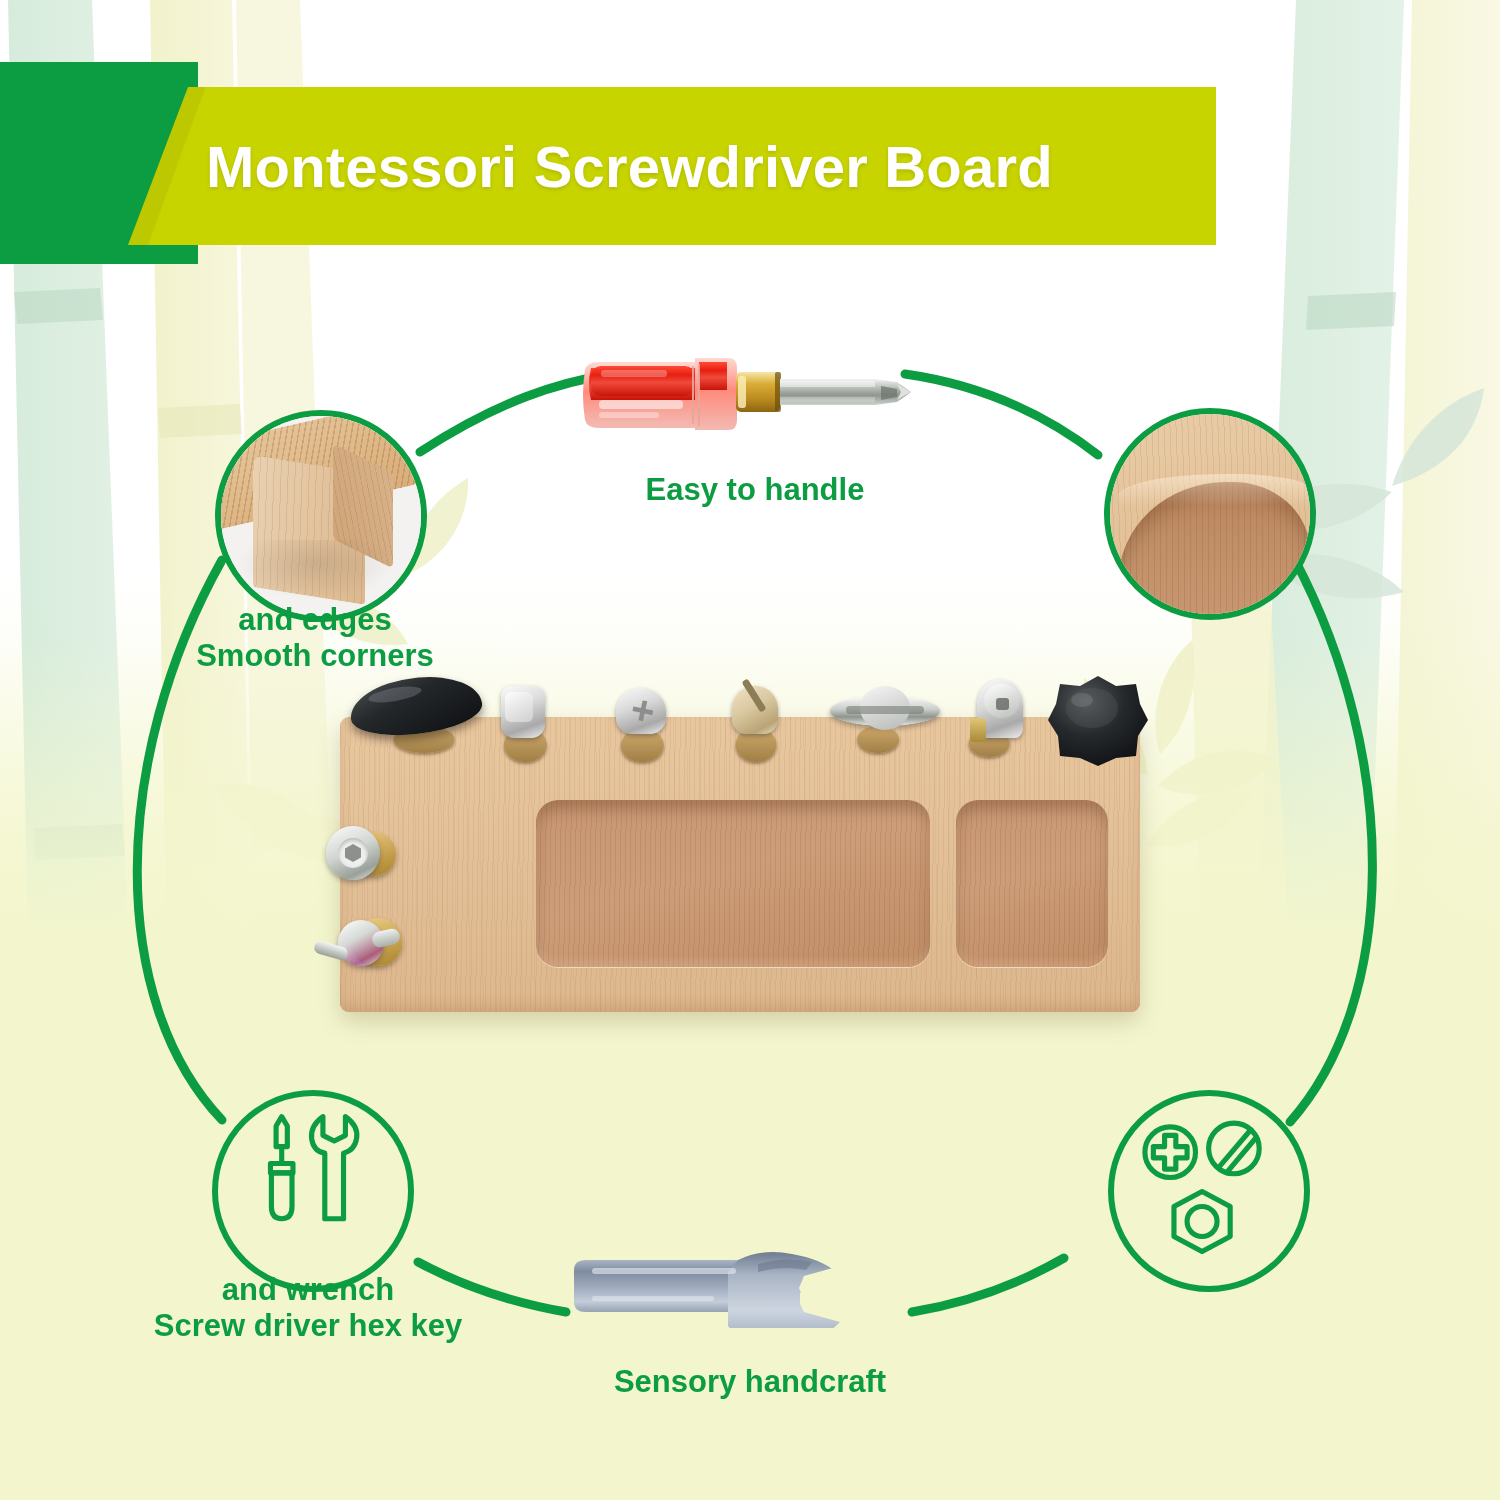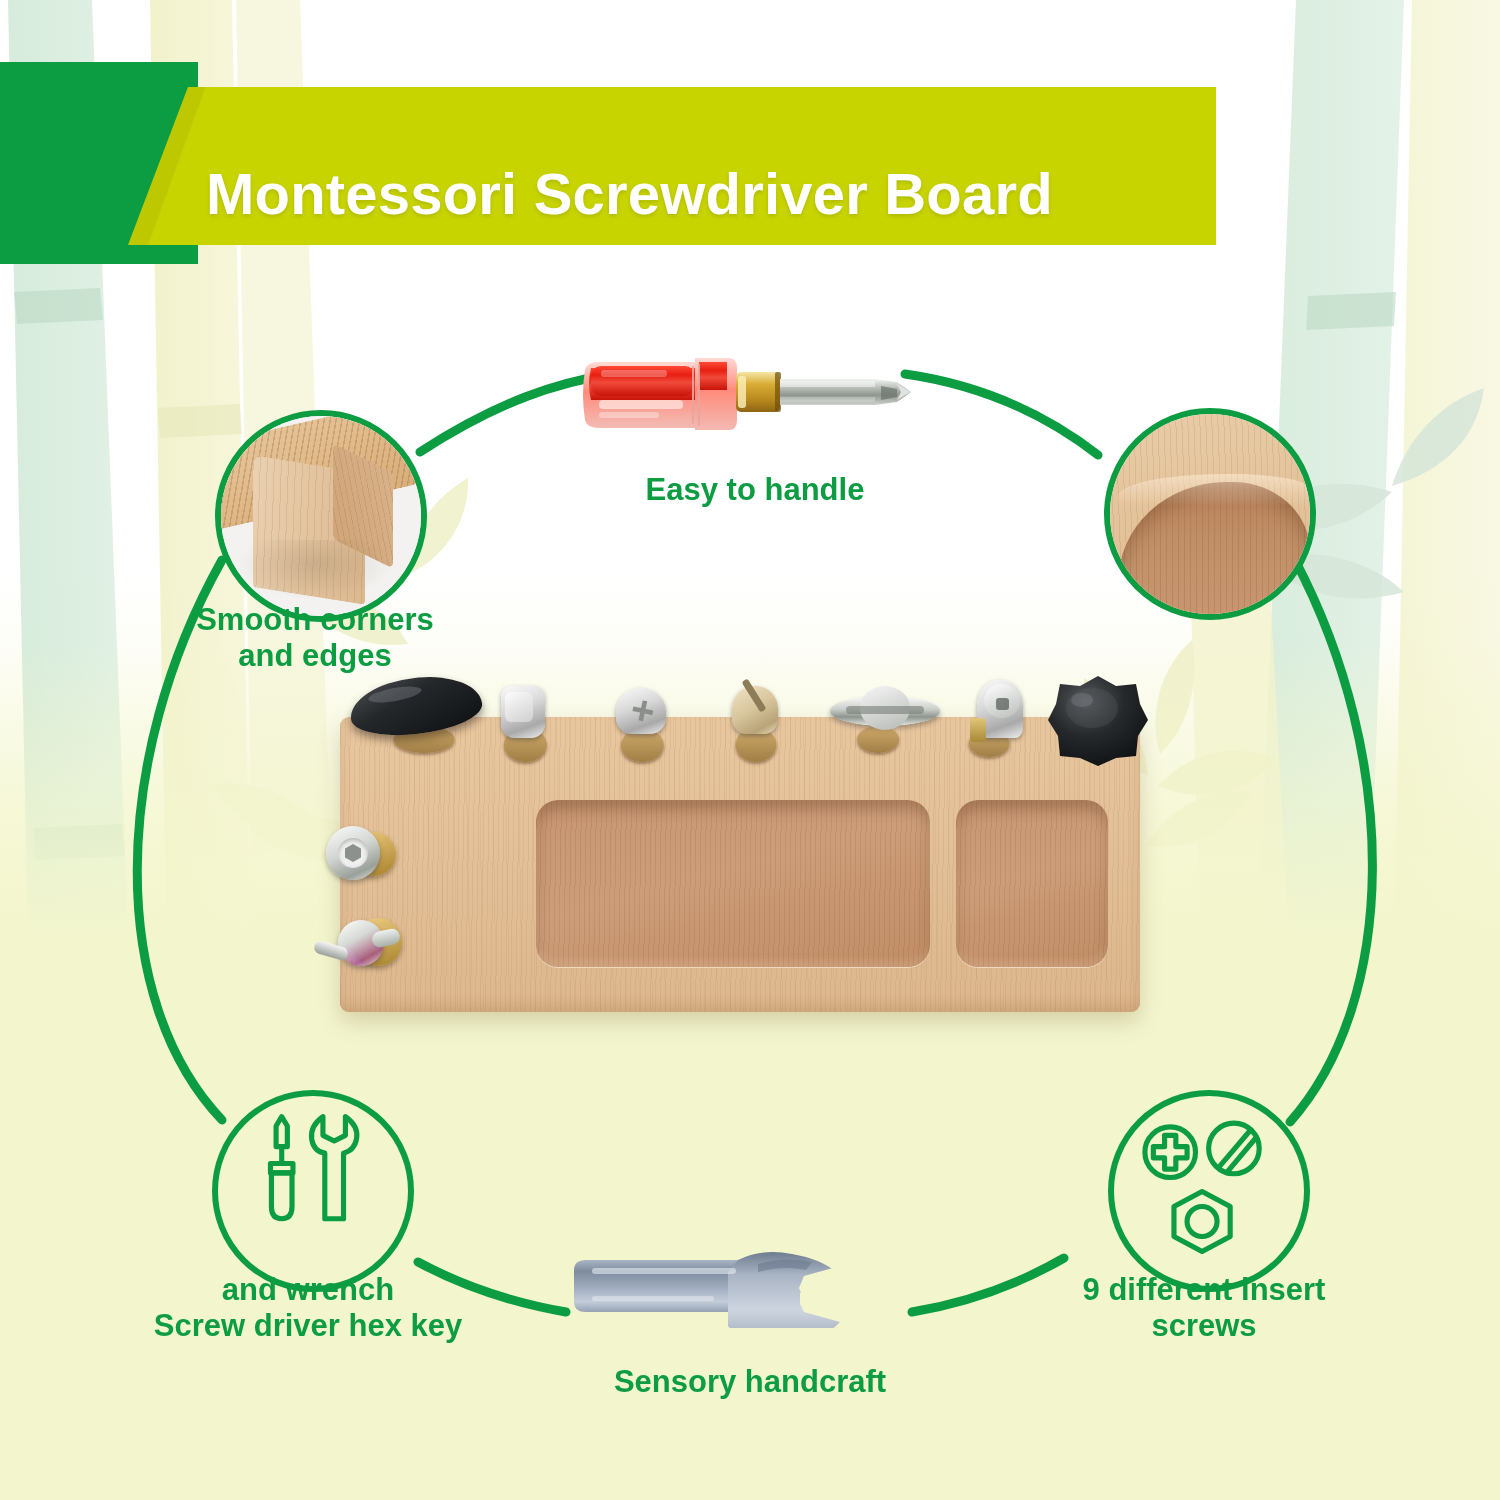--- a/index.html
+++ b/index.html
@@ -24,21 +24,21 @@
   .title-banner{position:absolute;left:128px;top:87px;width:1088px;height:158px;
     background:#c8d400;
     clip-path:polygon(60px 0,100% 0,100% 100%,0 100%);}
   .title-banner-overlay{position:absolute;left:128px;top:87px;width:1088px;height:158px;
     clip-path:polygon(60px 0,100% 0,100% 100%,0 100%);
     background:linear-gradient(110deg,rgba(0,0,0,0.055) 0 72px,rgba(0,0,0,0) 74px);}
   .title-text{position:absolute;left:128px;top:87px;width:1088px;height:158px;
     display:flex;align-items:center;justify-content:flex-start;
     padding-left:78px;box-sizing:border-box;
     color:#ffffff;font-size:58px;font-weight:bold;letter-spacing:.2px;
-    text-shadow:0 2px 4px rgba(0,0,0,.13);white-space:nowrap;margin-top:27px;}
+    text-shadow:0 2px 4px rgba(0,0,0,.13);white-space:nowrap;}
 
   
   .arcs{position:absolute;inset:0;pointer-events:none;}
 
   
   .fcircle{position:absolute;border-radius:50%;border:6px solid #0c9c42;overflow:hidden;background:#fafafa;}
   .fcircle .inner{position:absolute;inset:0;}
 
   
   .corner-bg{position:absolute;inset:0;background:#f3f2f0;}
@@ -215,22 +215,22 @@
   <div class="fcircle" style="left:215px;top:410px;width:200px;height:200px;">
     <div class="inner">
       <div class="corner-bg"></div>
       <div class="corner-top"></div>
       <div class="corner-face"></div>
       <div class="corner-side"></div>
       <div class="corner-shadow"></div>
     </div>
   </div>
   <div class="caption" style="left:150px;top:602px;width:330px;">
+    <div>and edges</div>
     <div>Smooth corners</div>
-    <div>and edges</div>
   </div>
 
   <svg class="screwdriver" viewBox="0 0 360 92">
     <defs>
       <linearGradient id="sdRedTop" x1="0" y1="0" x2="0" y2="1">
         <stop offset="0" stop-color="#ff4a35"></stop>
           <stop offset=".30" stop-color="#e81f12"></stop>
         <stop offset=".55" stop-color="#f04a3b"></stop>
           <stop offset="1" stop-color="#c81408"></stop>
       </linearGradient>
@@ -455,18 +455,14 @@
 
         <circle cx="128" cy="56" r="27"></circle>
         <path d="M 112 76 L 146 36"></path>
         <path d="M 120 82 L 152 44"></path>
 
         <path d="M 94 102 L 124 118 L 124 150 L 94 166 L 64 150 L 64 118 Z"></path>
         <circle cx="94" cy="134" r="16"></circle>
       </g>
     </svg>
   </div>
-  <div class="caption" style="left:1018px;top:1272px;width:372px;">
-    <div>9 different insert</div>
-    <div>screws</div>
-  </div>
 
 </div>
 
 </body></html>

